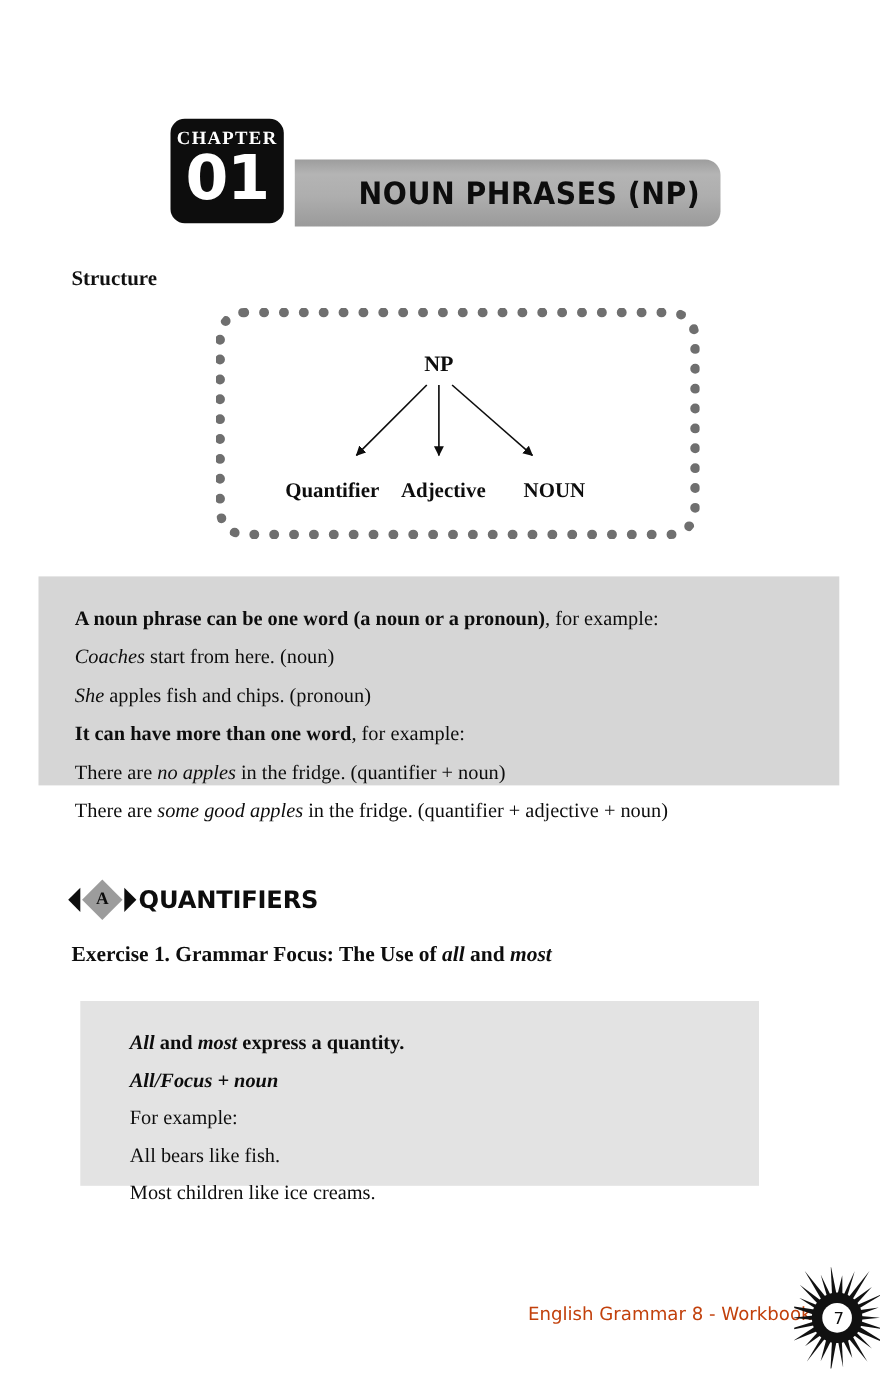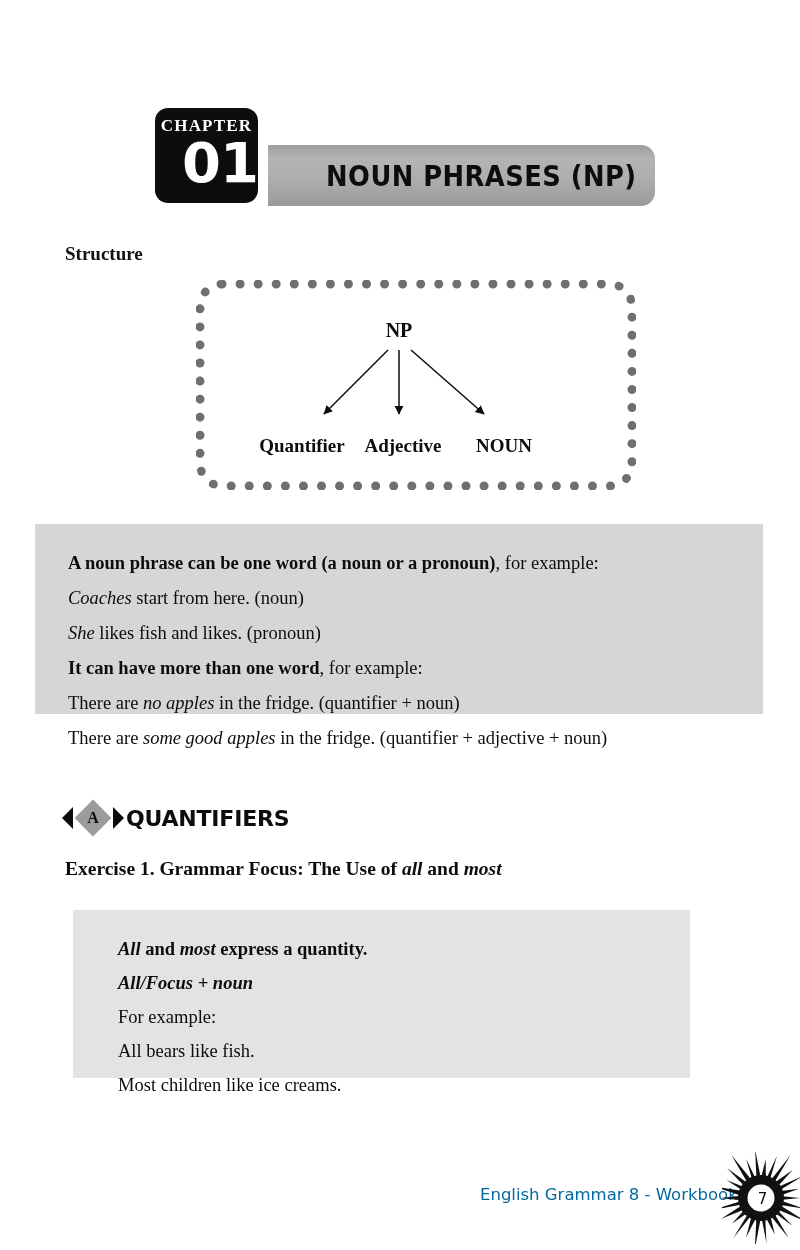--- a/index.html
+++ b/index.html
@@ -67,21 +67,21 @@
     font-family: "Liberation Serif", serif;
     font-weight: bold;
     font-size: 17px;
     letter-spacing: 1.2px;
   }
   #chapter-badge-number {
     position: absolute;
     left: 0;
     right: 0;
     top: 24px;
-    text-align: right;
+    text-align: center;
     color: #ffffff;
     font-family: "DejaVu Sans", sans-serif;
     font-weight: bold;
     font-size: 56px;
     line-height: 62px;
     letter-spacing: -1px;
   }
 
   
   #structure-label {
@@ -232,21 +232,21 @@
     white-space: nowrap;
   }
 
   
   #footer-text {
     position: absolute;
     left: 480px;
     top: 1185px;
     font-family: "DejaVu Sans", sans-serif;
     font-size: 16.5px;
-    color: #0369a1;
+    color: #c2410c;
     white-space: nowrap;
   }
   #footer-page-badge {
     position: absolute;
     left: 722px;
     top: 1152px;
     width: 78px;
     height: 92px;
   }
   #footer-page-number {
@@ -293,21 +293,21 @@
   <line x1="203" y1="70" x2="203" y2="134" stroke="#0d0d0d" stroke-width="1.5" marker-end="url(#arrowhead)"></line>
   <line x1="215" y1="70" x2="288" y2="134" stroke="#0d0d0d" stroke-width="1.5" marker-end="url(#arrowhead)"></line>
   <text class="diagram-node" x="106" y="172" text-anchor="middle">Quantifier</text>
   <text class="diagram-node" x="207" y="172" text-anchor="middle">Adjective</text>
   <text class="diagram-node" x="308" y="172" text-anchor="middle">NOUN</text>
 </svg>
 
 <div class="info-box" id="info-box-1">
     <div class="info-line"><span style="font-weight: bold;">A noun phrase can be one word (a noun or a pronoun)</span><span>, for example:</span></div>
     <div class="info-line"><span style="font-style: italic;">Coaches</span><span> start from here. (noun)</span></div>
-    <div class="info-line"><span style="font-style: italic;">She</span><span> likes fish and likes. (pronoun)</span></div>
+    <div class="info-line"><span style="font-style: italic;">She</span><span> apples fish and chips. (pronoun)</span></div>
     <div class="info-line"><span style="font-weight: bold;">It can have more than one word</span><span>, for example:</span></div>
     <div class="info-line"><span>There are </span><span style="font-style: italic;">no apples</span><span> in the fridge. (quantifier + noun)</span></div>
     <div class="info-line"><span>There are </span><span style="font-style: italic;">some good apples</span><span> in the fridge. (quantifier + adjective + noun)</span></div>
   </div>
 
 <div id="section-a">
   <div id="section-a-marker">
     <div class="chevron" id="chevron-left"></div>
     <div id="section-a-diamond"></div>
     <div id="section-a-letter">A</div>

